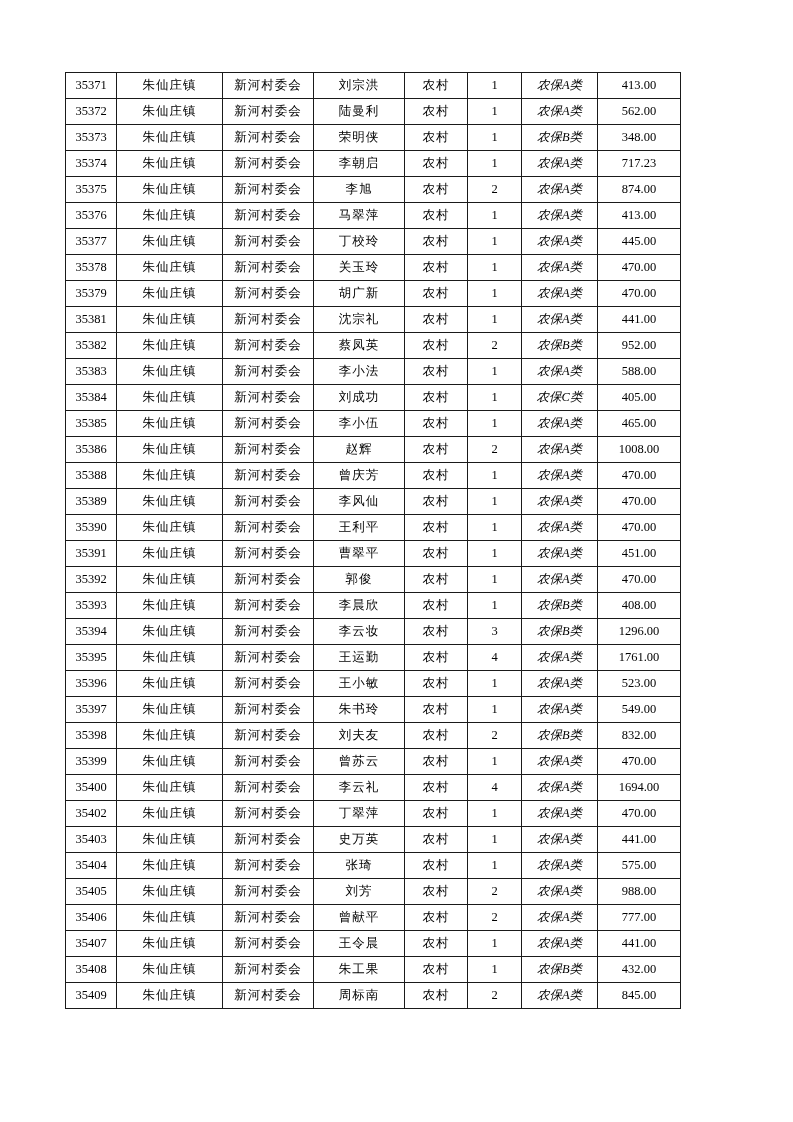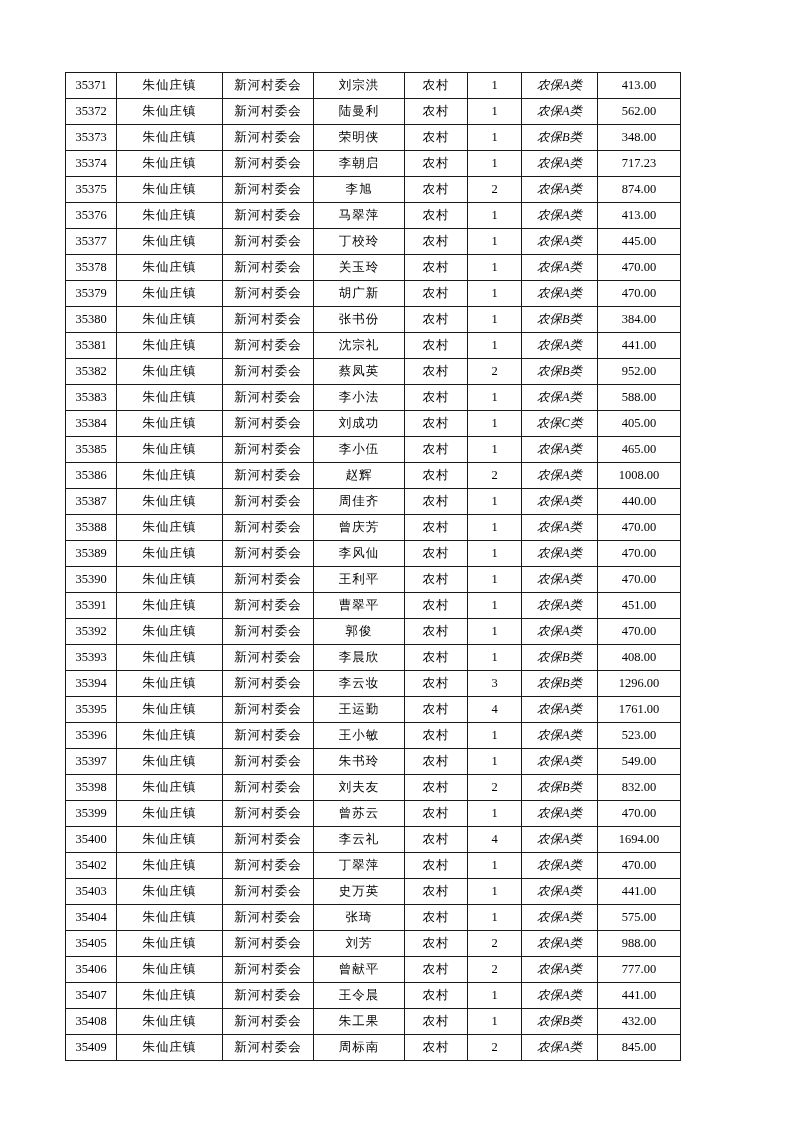--- a/index.html
+++ b/index.html
@@ -134,30 +134,20 @@
           <td class="col-id">35379</td>
           <td class="col-town">朱仙庄镇</td>
           <td class="col-village">新河村委会</td>
           <td class="col-name">胡广新</td>
           <td class="col-type">农村</td>
           <td class="col-count">1</td>
           <td class="col-category">农保A类</td>
           <td class="col-amount">470.00</td>
         </tr>
         <tr>
-          <td class="col-id">35380</td>
-          <td class="col-town">朱仙庄镇</td>
-          <td class="col-village">新河村委会</td>
-          <td class="col-name">张书份</td>
-          <td class="col-type">农村</td>
-          <td class="col-count">1</td>
-          <td class="col-category">农保B类</td>
-          <td class="col-amount">384.00</td>
-        </tr>
-        <tr>
           <td class="col-id">35381</td>
           <td class="col-town">朱仙庄镇</td>
           <td class="col-village">新河村委会</td>
           <td class="col-name">沈宗礼</td>
           <td class="col-type">农村</td>
           <td class="col-count">1</td>
           <td class="col-category">农保A类</td>
           <td class="col-amount">441.00</td>
         </tr>
         <tr>
@@ -202,30 +192,20 @@
         </tr>
         <tr>
           <td class="col-id">35386</td>
           <td class="col-town">朱仙庄镇</td>
           <td class="col-village">新河村委会</td>
           <td class="col-name">赵辉</td>
           <td class="col-type">农村</td>
           <td class="col-count">2</td>
           <td class="col-category">农保A类</td>
           <td class="col-amount">1008.00</td>
-        </tr>
-        <tr>
-          <td class="col-id">35387</td>
-          <td class="col-town">朱仙庄镇</td>
-          <td class="col-village">新河村委会</td>
-          <td class="col-name">周佳齐</td>
-          <td class="col-type">农村</td>
-          <td class="col-count">1</td>
-          <td class="col-category">农保A类</td>
-          <td class="col-amount">440.00</td>
         </tr>
         <tr>
           <td class="col-id">35388</td>
           <td class="col-town">朱仙庄镇</td>
           <td class="col-village">新河村委会</td>
           <td class="col-name">曾庆芳</td>
           <td class="col-type">农村</td>
           <td class="col-count">1</td>
           <td class="col-category">农保A类</td>
           <td class="col-amount">470.00</td>

